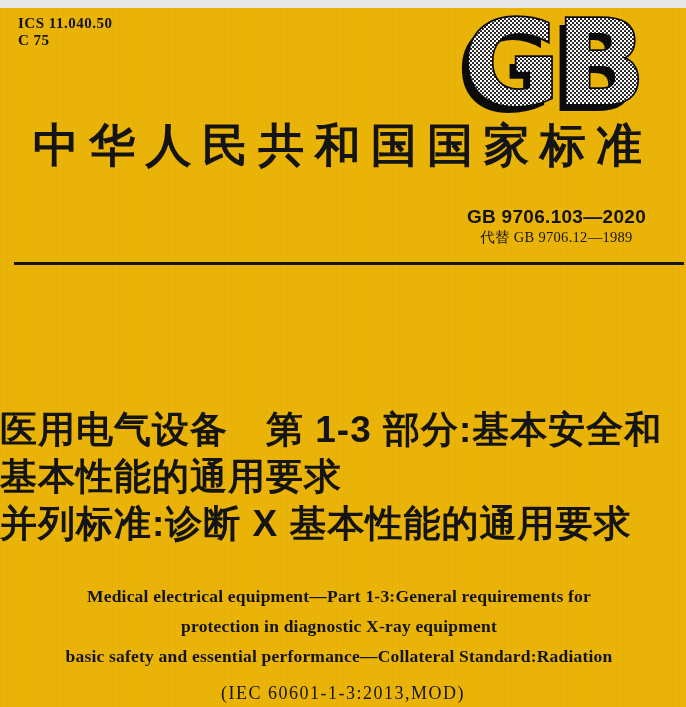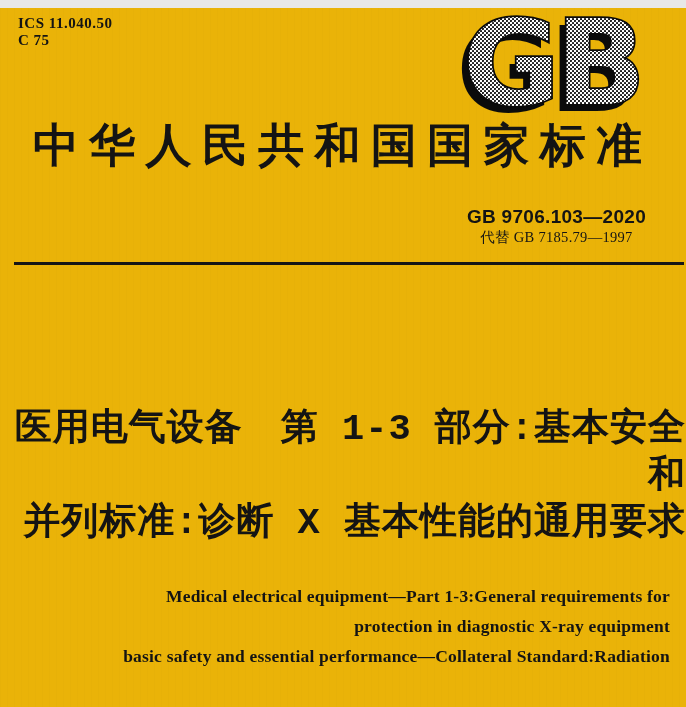--- a/index.html
+++ b/index.html
@@ -76,32 +76,32 @@
   .header-rule {
     position: absolute;
     left: 14px; right: 2px; top: 254px;
     height: 3px;
     background: #161616;
   }
 
   .cn-title {
     position: absolute;
     left: 0; right: 0; top: 398px;
-    text-align: right;
-    font-family: Liberation Mono, monospace;
+    text-align: left;
+    font-family: Liberation Sans, sans-serif;
     font-weight: bold;
     font-size: 37px;
     line-height: 47px;
     letter-spacing: 1px;
   }
 
   .en-title {
     position: absolute;
-    left: 0; right: 16px; top: 573px;
-    text-align: right;
+    left: 0; right: 8px; top: 573px;
+    text-align: center;
     font-weight: bold;
     font-size: 17.5px;
     line-height: 30px;
     letter-spacing: 0.2px;
   }
 
   .iec-line {
     position: absolute;
     left: 0; right: 0; top: 672px;
     text-align: center;
@@ -131,30 +131,32 @@
       </defs>
       <text class="logo-shadow" x="6" y="99">GB</text>
       <text class="logo-face" x="13" y="92">GB</text>
     </svg>
   </div>
 
   <div class="nat-title">中华人民共和国国家标准</div>
 
   <div class="std-num-block">
     <div class="std-number">GB 9706.103—2020</div>
-    <div class="replaces-note">代替 GB 7185.79—1997</div>
+    <div class="replaces-note">代替 GB 9706.12—1989</div>
   </div>
 
   <div class="header-rule"></div>
 
   <div class="cn-title">
     <div>医用电气设备　第 1-3 部分:基本安全和</div>
+    <div>基本性能的通用要求</div>
     <div>并列标准:诊断 X 基本性能的通用要求</div>
   </div>
 
   <div class="en-title">
     <div>Medical electrical equipment—Part 1-3:General requirements for</div>
     <div>protection in diagnostic X-ray equipment</div>
     <div>basic safety and essential performance—Collateral Standard:Radiation</div>
   </div>
 
+  <div class="iec-line">(IEC 60601-1-3:2013,MOD)</div>
 
 </div>
 
 </body></html>

